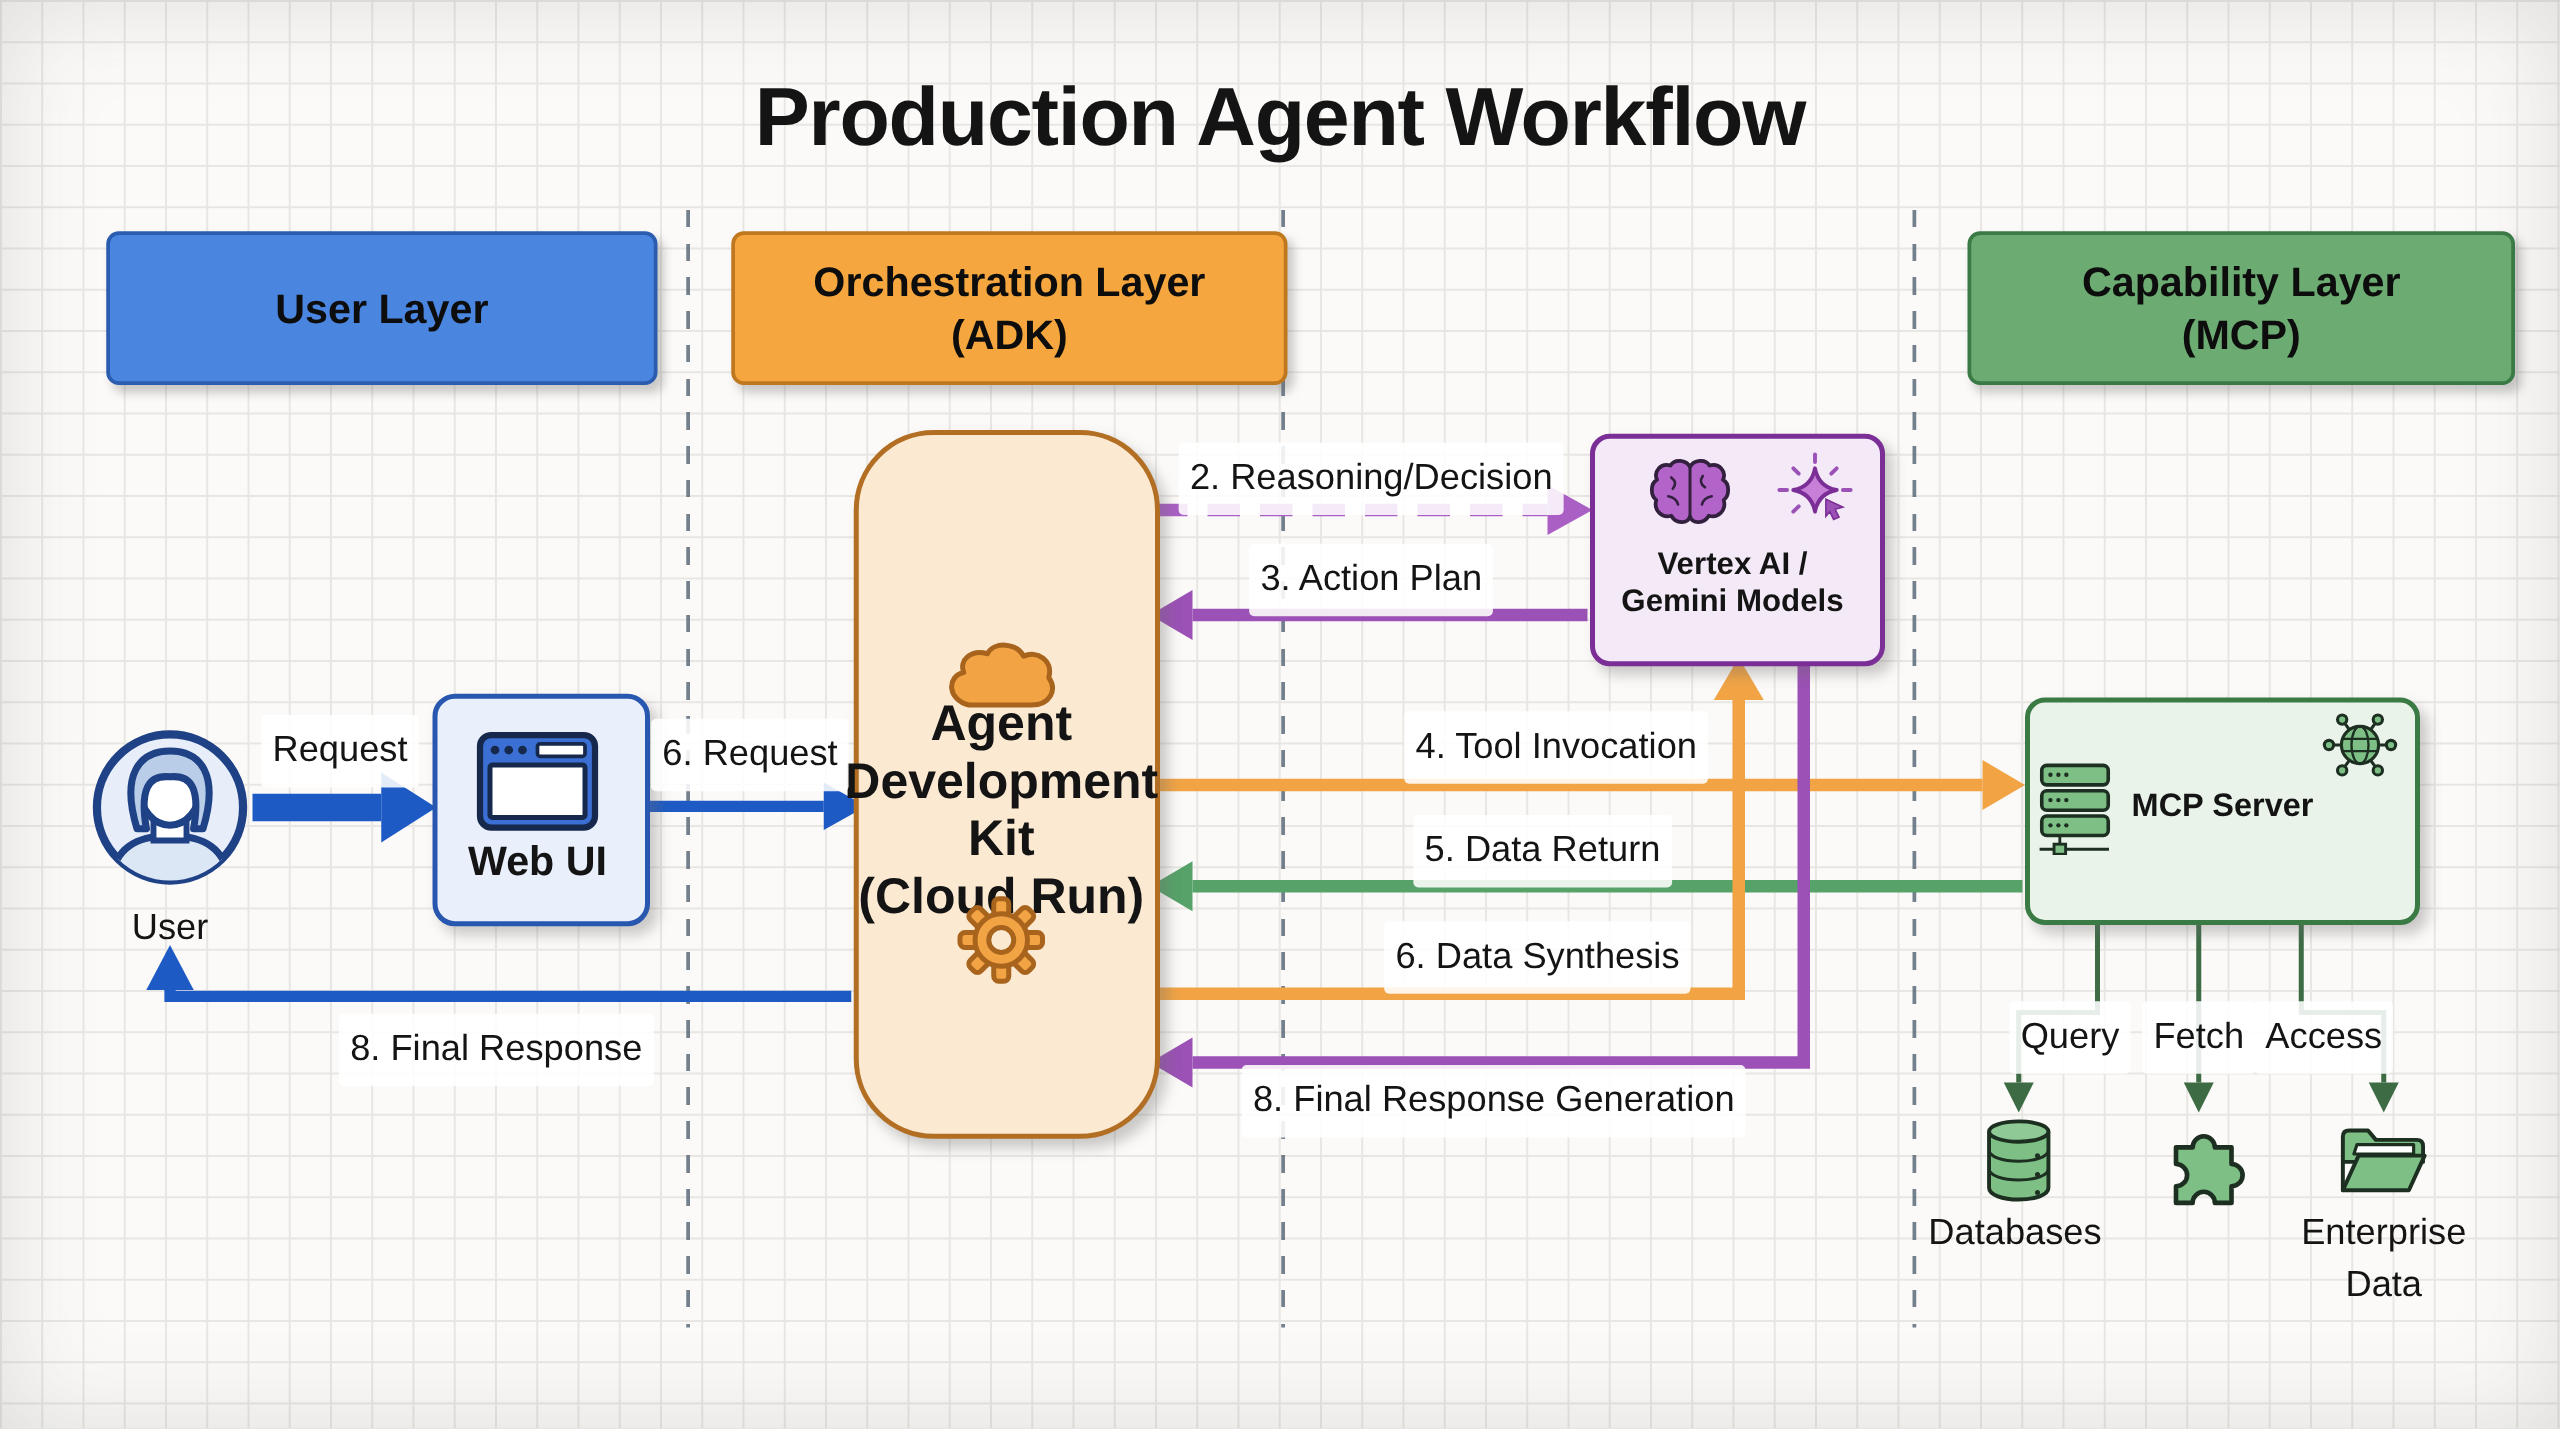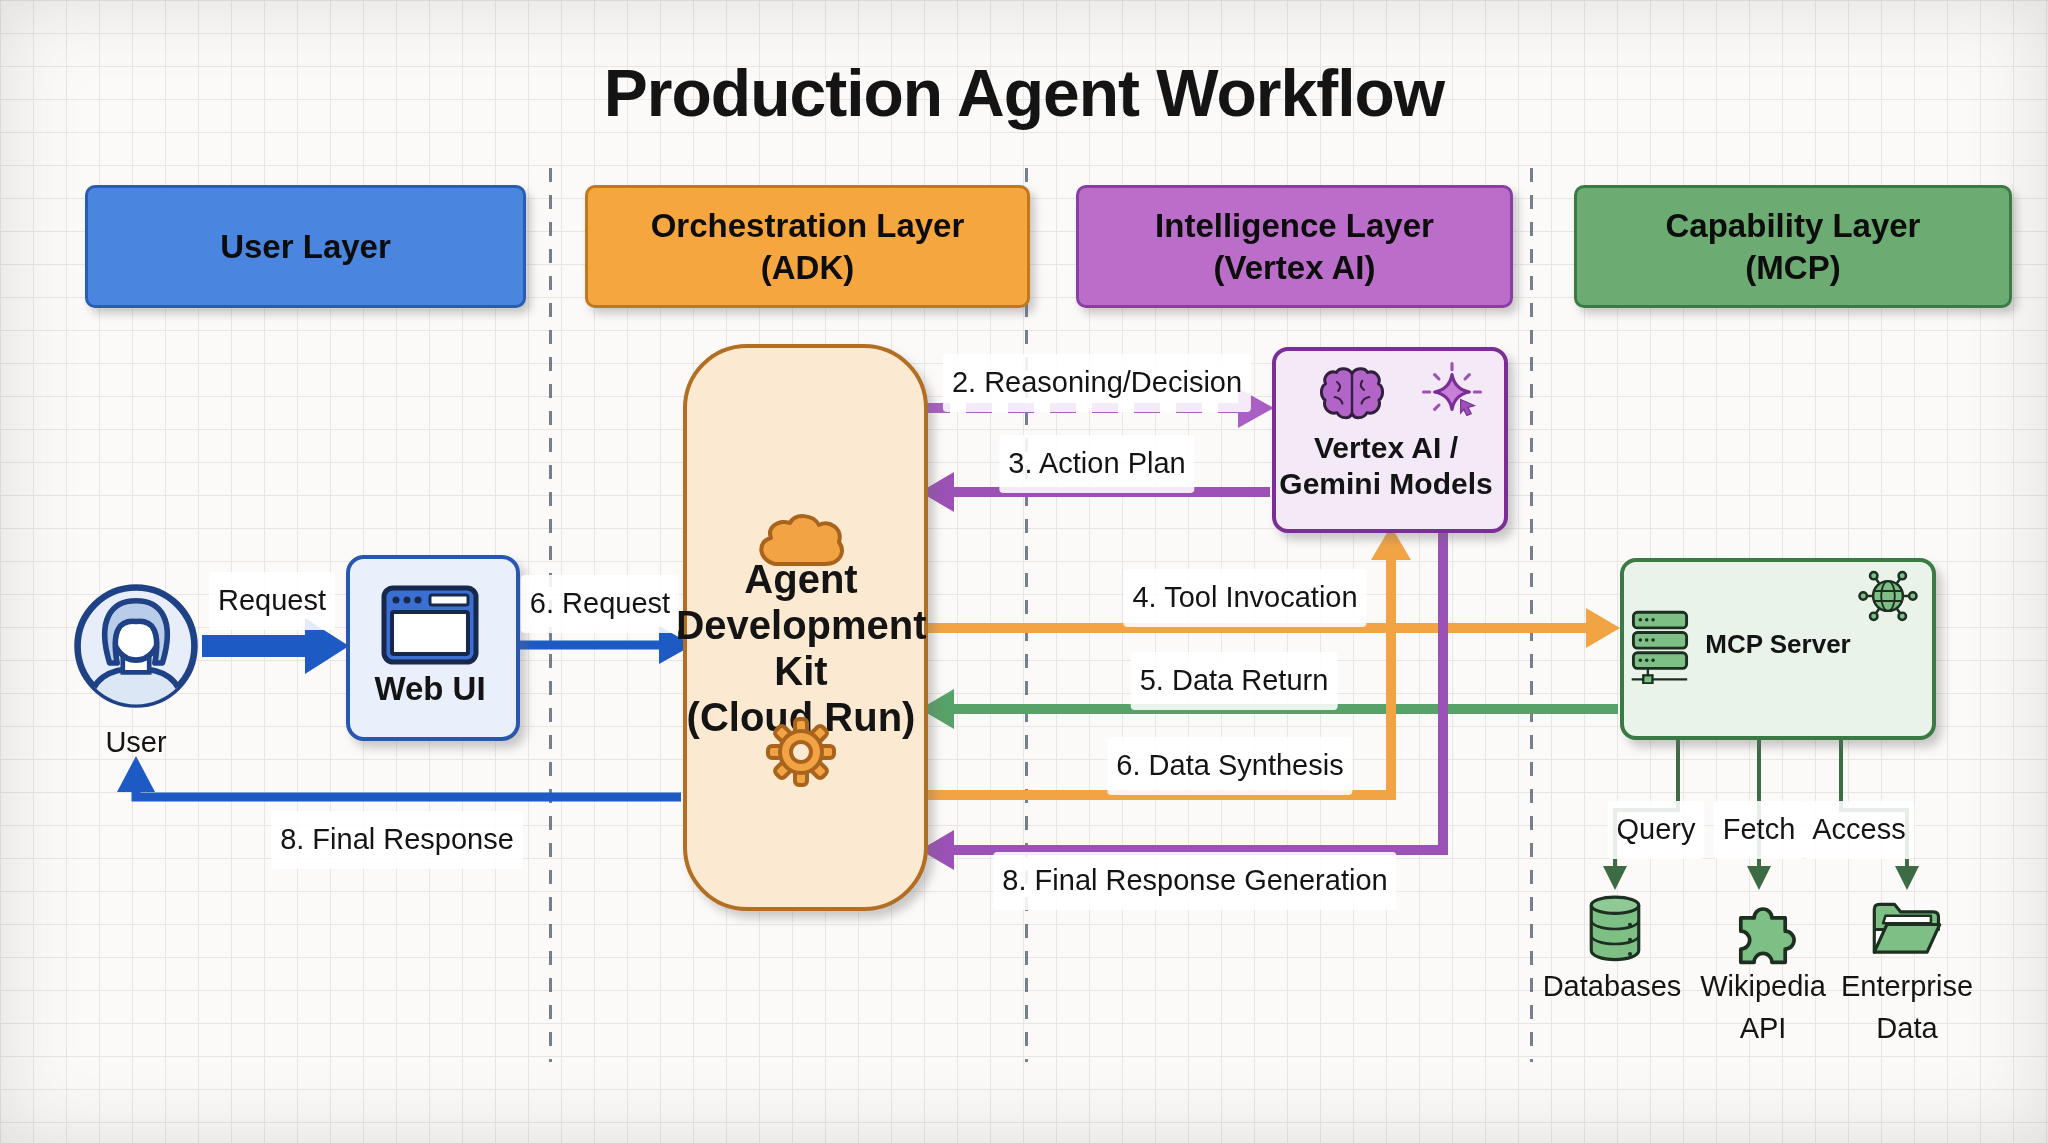--- a/index.html
+++ b/index.html
@@ -62,22 +62,20 @@
 
   <div id="title" class="abs ctr">Production Agent Workflow</div>
 
   <div class="sep" style="left:549px"></div>
   <div class="sep" style="left:1025px"></div>
   <div class="sep" style="left:1530px"></div>
 
   <div class="layer-header preline" style="left:85px;width:435px;top:185px;background:#4a86e0;border-color:#2a5db0"><span class="preline">User Layer</span></div>
   <div class="layer-header preline" style="left:585px;width:439px;top:185px;background:#f5a63e;border-color:#c0781f"><span class="preline">Orchestration Layer
 (ADK)</span></div>
-  <div class="layer-header preline" style="left:1076px;width:431px;top:185px;background:#bb6ec9;border-color:#8a3da3"><span class="preline">Intelligence Layer
-(Vertex AI)</span></div>
   <div class="layer-header preline" style="left:1574px;width:432px;top:185px;background:#6cab72;border-color:#3a7a44"><span class="preline">Capability Layer
 (MCP)</span></div>
 
   <svg class="overlay" width="2048" height="1143" viewBox="0 0 2048 1143">
 
     <g fill="#1d5ac4" stroke="none">
       <path d="M202,646 H305" stroke="#1d5ac4" stroke-width="22" fill="none"></path>
       <polygon points="305,618 349,646 305,674"></polygon>
     </g>
 
@@ -204,21 +202,21 @@
           <path d="M78,22 L71,29"></path>
           <path d="M22,22 L29,29"></path>
         <path d="M4,50 H14"></path>
           <path d="M86,50 H96"></path>
           <path d="M22,78 L29,71"></path>
       </g>
       <path d="M50,22 C53,38 62,47 78,50 C62,53 53,62 50,78 C47,62 38,53 22,50 C38,47 47,38 50,22 Z" fill="#c77fd8" stroke="#7b2f96" stroke-width="5" stroke-linejoin="round"></path>
       <polygon points="64,62 86,72 76,75 81,85 74,88 69,78 64,84" fill="#9b51b5" stroke="#7b2f96" stroke-width="2"></polygon>
     </svg>
   </div>
-  <div class="node-label bold preline" style="left:1386px;top:466px;font-size:30px;line-height:1.2">Vertex AI /
+  <div class="node-label bold preline" style="left:1386px;top:466px;font-size:25px;line-height:1.2">Vertex AI /
 Gemini Models</div>
 
   <div id="mcp-box" class="node-box"></div>
   <div class="icon" style="left:1660px;top:647px">
     <svg width="60" height="74" viewBox="0 0 102 128">
       <g fill="#7dbf85" stroke="#1c2f20" stroke-width="5">
         <rect x="5" y="4" width="92" height="27" rx="7"></rect>
         <rect x="5" y="39" width="92" height="27" rx="7"></rect>
         <rect x="5" y="74" width="92" height="27" rx="7"></rect>
       </g>
@@ -268,22 +266,20 @@
         <circle cx="70" cy="96" r="3.2" fill="#1c2f20"></circle>
     </svg>
   </div>
   <div class="node-label" style="left:1612px;top:986px">Databases</div>
 
   <div class="icon" style="left:1763px;top:929px">
     <svg width="74" height="74" viewBox="0 0 100 100">
       <path d="M20,35 H38 A12,12 0 1 1 62,35 H80 V53 A12,12 0 1 1 80,77 V95 H62 A12,12 0 1 0 38,95 H20 V77 A12,12 0 1 0 20,53 Z" fill="#7dbf85" stroke="#1c2f20" stroke-width="5" stroke-linejoin="round"></path>
     </svg>
   </div>
-  <div class="node-label preline" style="left:1763px;top:1007px">Wikipedia
-API</div>
 
   <div class="icon" style="left:1907px;top:927px">
     <svg width="78" height="66" viewBox="0 0 124 104">
       <path d="M10,92 V24 Q10,16 18,16 H42 L52,28 H104 Q112,28 112,36 V56 H10 Z" fill="#7dbf85" stroke="#1c2f20" stroke-width="5" stroke-linejoin="round"></path>
       <path d="M24,46 L100,46 L100,34 L28,34 Z" fill="#fff" stroke="#1c2f20" stroke-width="4" stroke-linejoin="round"></path>
       <path d="M10,92 L30,48 H114 L94,92 Z" fill="#7dbf85" stroke="#1c2f20" stroke-width="5" stroke-linejoin="round"></path>
     </svg>
   </div>
   <div class="node-label preline" style="left:1907px;top:1007px">Enterprise
 Data</div>

